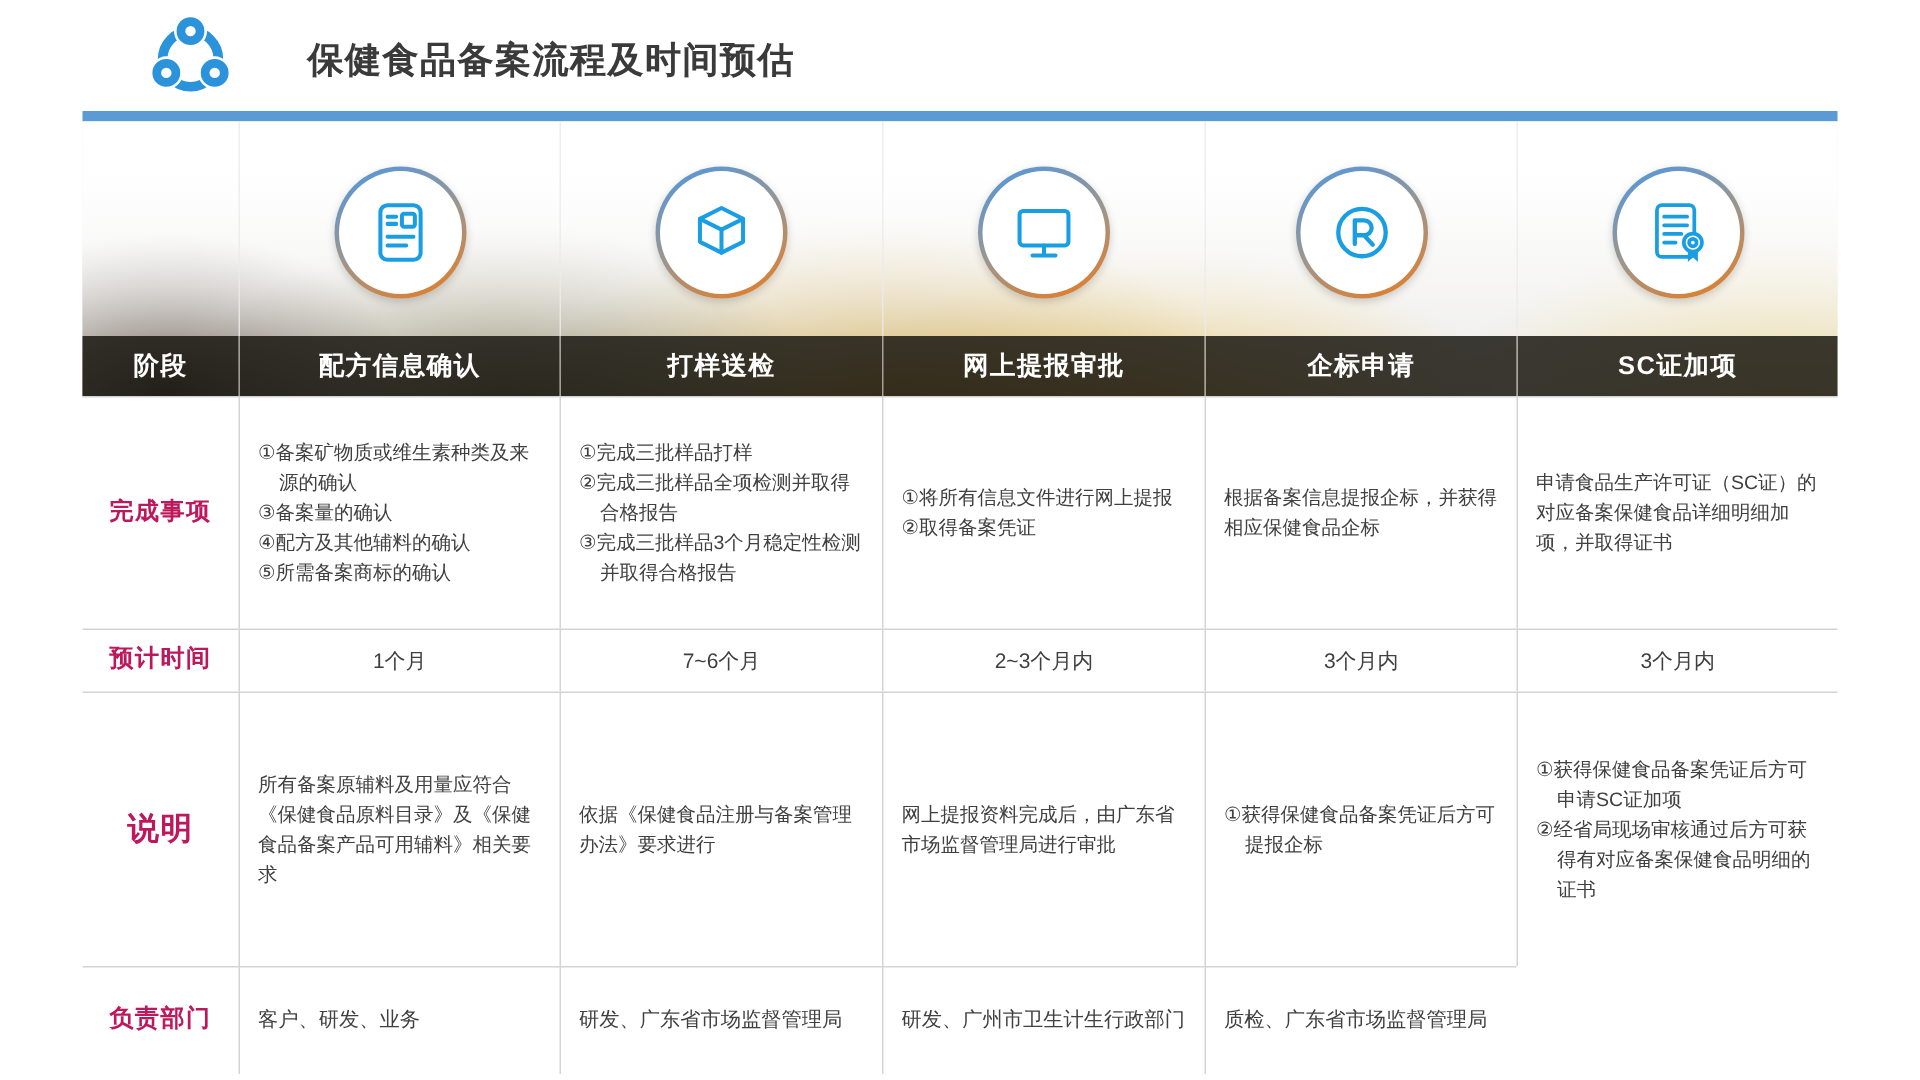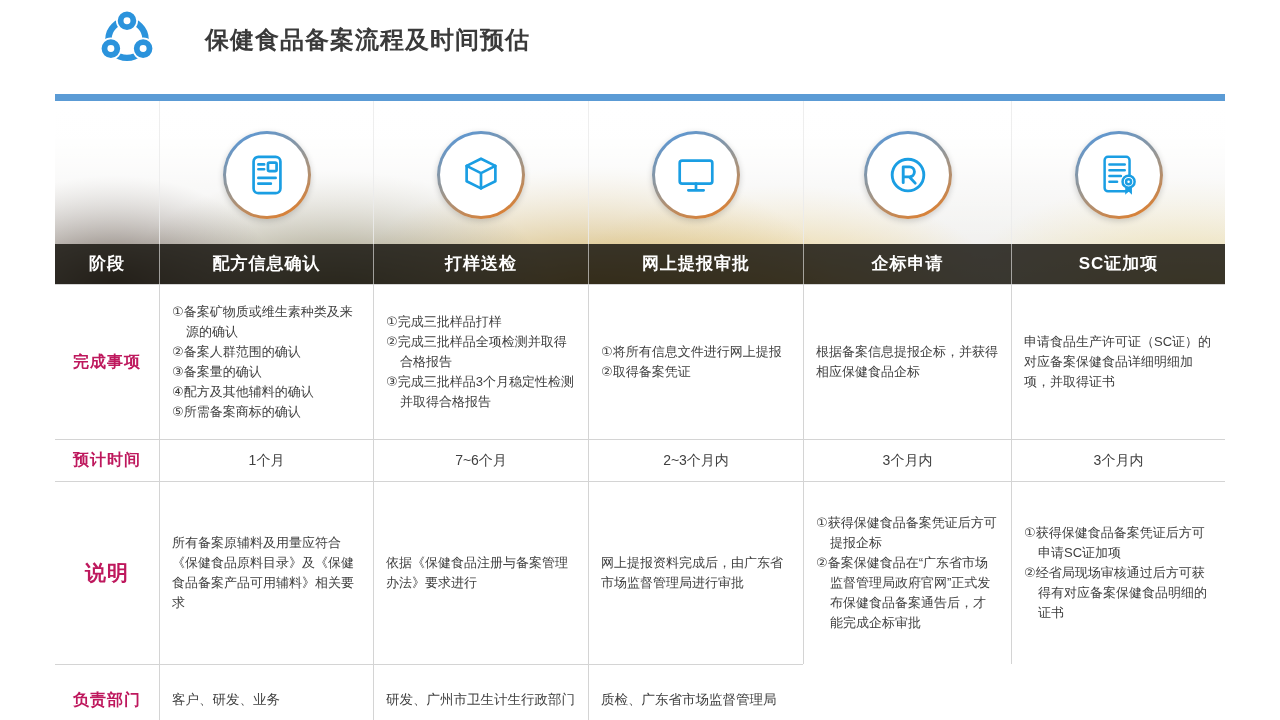--- a/index.html
+++ b/index.html
@@ -1,21 +1,21 @@
 <!DOCTYPE html>
 <html><head>
 <meta charset="utf-8">
 <style>
   * { margin:0; padding:0; box-sizing:border-box; }
   html,body { width:1280px; height:720px; overflow:hidden; background:#fff;
     font-family:"Liberation Sans","DejaVu Sans",sans-serif; }
   .slide { position:relative; width:1280px; height:720px; background:#fff; }
 
   
-  .header { position:relative; height:101px; }
+  .header { position:relative; height:81px; }
   .logo { position:absolute; left:98px; top:5px; width:58px; height:64px; }
   .title { position:absolute; left:205px; top:24px; font-size:24px; font-weight:bold;
     color:#3a3a3a; letter-spacing:1px; }
   .accent-bar { position:absolute; left:55px; width:1170px; bottom:0; height:7px; background:#5b9bd5; }
 
   
   .table { position:relative; margin-left:55px; width:1170px; height:479px;
     display:grid; grid-template-columns:104px 214px 215px 215px 208px 214px;
     grid-template-rows:143px 40px 155px 42px 183px 72px; }
 
@@ -139,21 +139,20 @@
     <div class="cell stage col-first rowlab">阶段</div>
     <div class="cell stage">配方信息确认</div>
     <div class="cell stage">打样送检</div>
     <div class="cell stage">网上提报审批</div>
     <div class="cell stage">企标申请</div>
     <div class="cell stage">SC证加项</div>
 
     <div class="cell col-first rowlab">完成事项</div>
     <div class="cell">
       <div class="hang">①备案矿物质或维生素种类及来源的确认</div>
-      <div class="hang">②备案人群范围的确认</div>
       <div class="hang">③备案量的确认</div>
       <div class="hang">④配方及其他辅料的确认</div>
       <div class="hang">⑤所需备案商标的确认</div>
     </div>
     <div class="cell">
       <div class="hang">①完成三批样品打样</div>
       <div class="hang">②完成三批样品全项检测并取得合格报告</div>
       <div class="hang">③完成三批样品3个月稳定性检测并取得合格报告</div>
     </div>
     <div class="cell">
@@ -179,26 +178,26 @@
       <div>所有备案原辅料及用量应符合《保健食品原料目录》及《保健食品备案产品可用辅料》相关要求</div>
     </div>
     <div class="cell">
       <div>依据《保健食品注册与备案管理办法》要求进行</div>
     </div>
     <div class="cell">
       <div>网上提报资料完成后，由广东省市场监督管理局进行审批</div>
     </div>
     <div class="cell">
       <div class="hang">①获得保健食品备案凭证后方可提报企标</div>
-      <div class="hang">②备案保健食品在“广东省市场监督管理局政府官网”正式发布保健食品备案通告后，才能完成企标审批</div>
     </div>
     <div class="cell">
       <div class="hang">①获得保健食品备案凭证后方可申请SC证加项</div>
       <div class="hang">②经省局现场审核通过后方可获得有对应备案保健食品明细的证书</div>
     </div>
 
     <div class="cell col-first rowlab">负责部门</div>
     <div class="cell dept">客户、研发、业务</div>
+    <div class="cell dept">研发、广东省市场监督管理局</div>
     <div class="cell dept">研发、广州市卫生计生行政部门</div>
     <div class="cell dept">质检、广东省市场监督管理局</div>
   </div>
 
 </div>
 
 </body></html>

